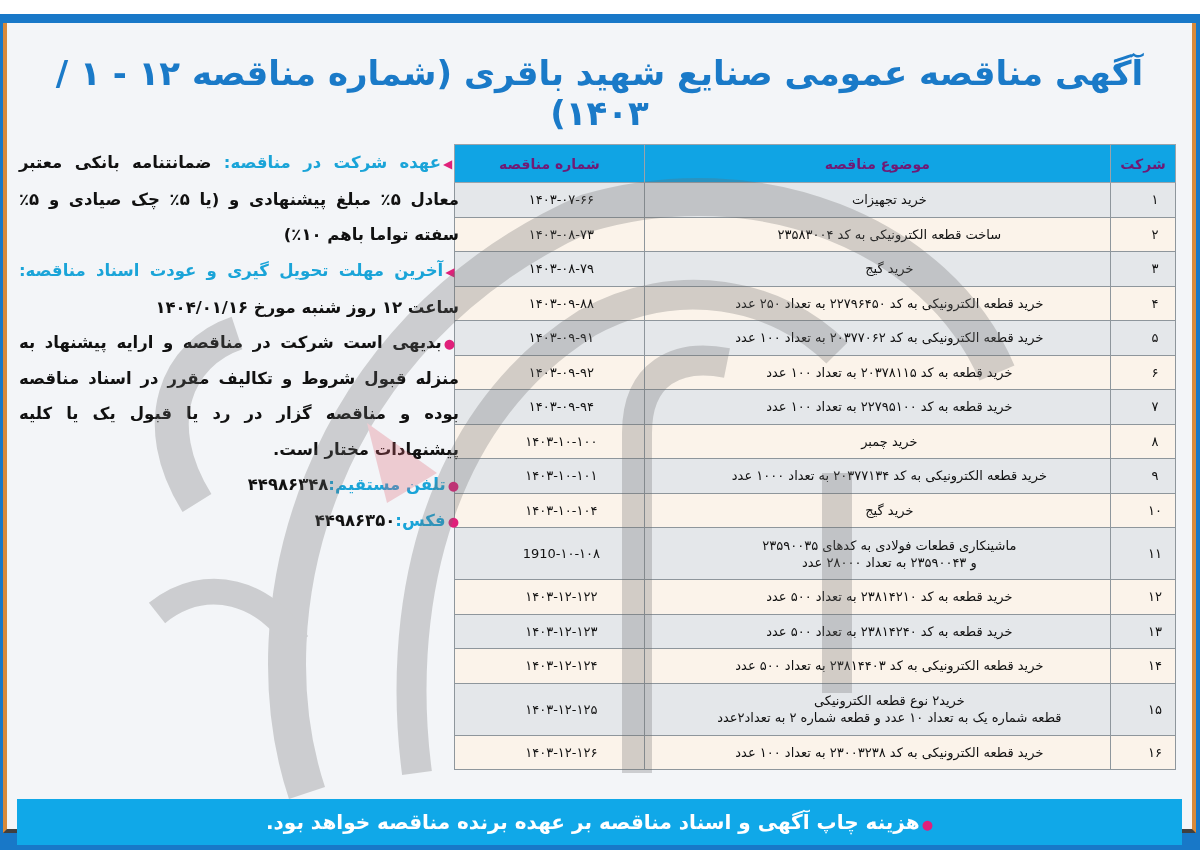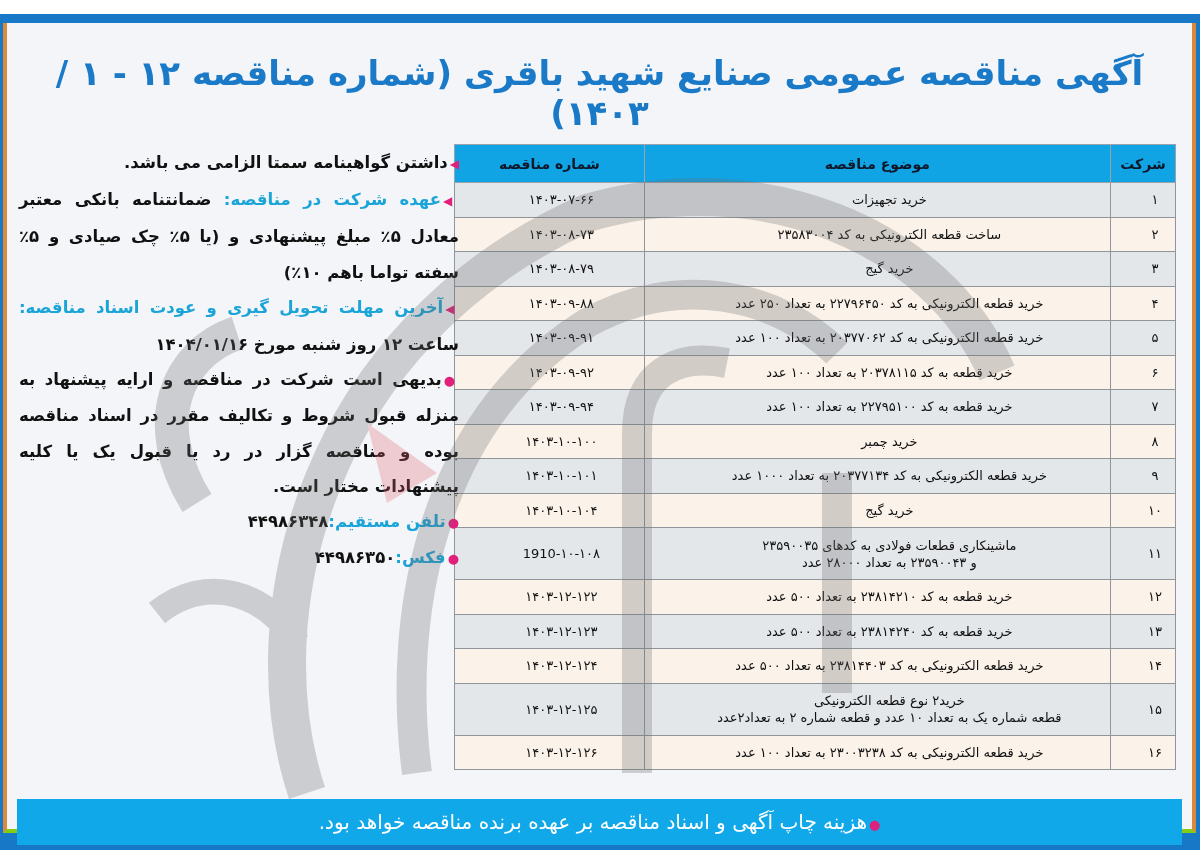--- a/index.html
+++ b/index.html
@@ -8,41 +8,41 @@
 
   .outer {
     position: absolute; left: 0; top: 14px; width: 1200px; height: 836px;
     background: #1878c8;
   }
   .frame {
     position: absolute; left: 3px; top: 9px; width: 1193px; height: 810px;
     background: #f3f5f8;
     border-left: 4px solid #d98a3a;
     border-right: 4px solid #d98a3a;
-    border-bottom: 4px solid #84cc16;
+    border-bottom: 4px solid #404040;
   }
   .title {
     position: absolute; top: 30px; left: 0; right: 0;
     text-align: center;
     font-family: "DejaVu Sans", sans-serif;
     font-weight: bold; font-size: 34px; color: #1a7ac8;
     letter-spacing: -1px;
   }
 
   
   .watermark { position: absolute; left: 110px; top: 150px; width: 900px; height: 640px; pointer-events: none; z-index: 3; opacity: 0.28; }
 
   
   .tbl {
     position: absolute; right: 16px; top: 121px; width: 722px;
     border-collapse: collapse; z-index: 1;
     font-family: "DejaVu Sans", sans-serif;
   }
   .tbl th {
-    background: #10a4e4; color: #0f172a; font-weight: bold; font-size: 14px;
+    background: #10a4e4; color: #701a75; font-weight: bold; font-size: 14px;
     height: 38px; border: 1px solid #9aa3ab;
   }
   .tbl td {
     font-size: 13px; color: #111; text-align: center;
     border: 1px solid #8e969c; height: 34.5px; line-height: 17px; padding-left: 24px;
   }
   .tbl tr:nth-child(odd) td { background: #e4e7ea; }
   .tbl tr:nth-child(even) td { background: #fbf3ea; }
   .tbl tr.tall td { height: 52px; }
   .c-row { width: 60px; }
@@ -56,21 +56,21 @@
     text-align: justify; text-align-last: right; z-index: 1;
   }
   .side p { margin: 0; }
   .hl { color: #1aa4d8; }
   .bullet-tri { color: #e0207a; font-size: 12px; margin-left: 2px; }
   .bullet-dot { color: #e0207a; font-size: 13px; margin-left: 2px; }
 
   .footer {
     position: absolute; left: 10px; right: 10px; top: 776px; height: 46px;
     background: #10a8e8; color: #ffffff; text-align: center;
-    font-weight: normal; font-size: 20px; line-height: 46px;
+    font-weight: bold; font-size: 20px; line-height: 46px;
   }
   .footer .bullet-dot { color: #e0207a; }
 </style>
 </head>
 <body>
 
 <div class="outer">
   <div class="frame">
 
     <h1 class="title">آگهی مناقصه عمومی صنایع شهید باقری (شماره مناقصه ۱۲ - ۱ /۱۴۰۳)</h1>
@@ -167,23 +167,20 @@
           </tr>
         <tr>
             <td>۱۶</td>
             <td>خرید قطعه الکترونیکی به کد ۲۳۰۰۳۲۳۸ به تعداد ۱۰۰ عدد</td>
             <td class="c-num">۱۴۰۳-۱۲-۱۲۶</td>
           </tr>
       </tbody>
     </table>
 
     <div class="side">
-      <p>
-        <span class="bullet-tri">◀</span><span>داشتن گواهینامه سمتا الزامی می باشد.</span>
-      </p>
       <p>
         <span class="bullet-tri">◀</span><span class="hl">عهده شرکت در مناقصه:</span>
         <span>ضمانتنامه بانکی معتبر معادل ۵٪ مبلغ پیشنهادی و (یا ۵٪ چک صیادی و ۵٪ سفته تواما باهم ۱۰٪)</span>
       </p>
       <p>
         <span class="bullet-tri">◀</span><span class="hl">آخرین مهلت تحویل گیری و عودت اسناد مناقصه:</span>
         <span>ساعت ۱۲ روز شنبه مورخ ۱۴۰۴/۰۱/۱۶</span>
       </p>
       <p>
         <span class="bullet-dot">●</span><span>بدیهی است شرکت در مناقصه و ارایه پیشنهاد به منزله قبول شروط و تکالیف مقرر در اسناد مناقصه بوده و مناقصه گزار در رد یا قبول یک یا کلیه پیشنهادات مختار است.</span>

